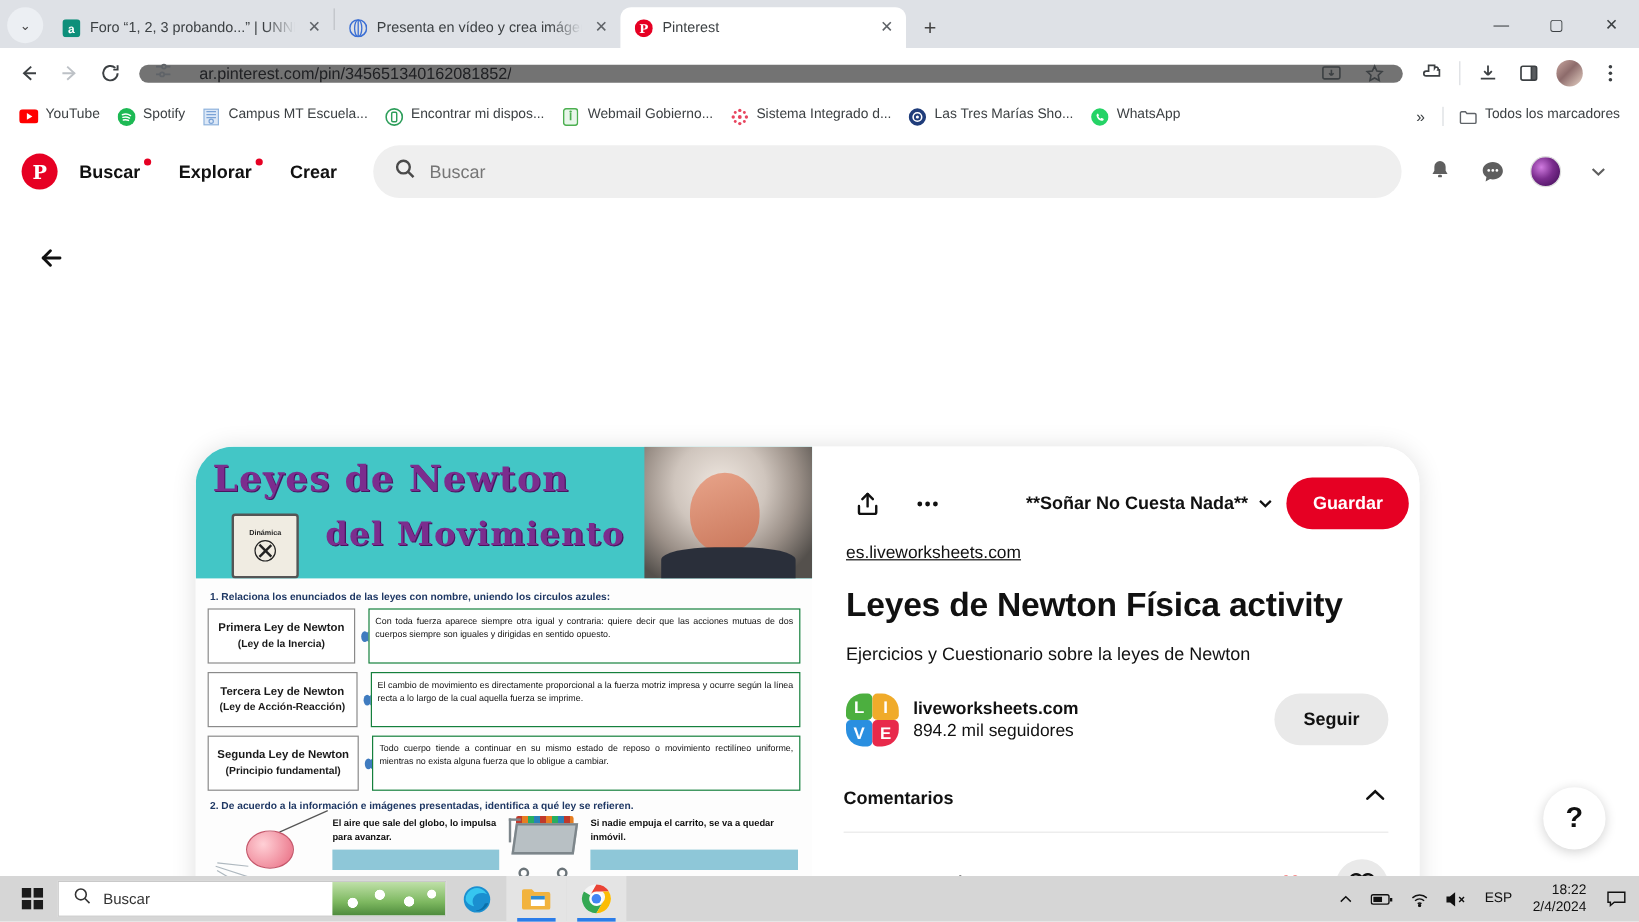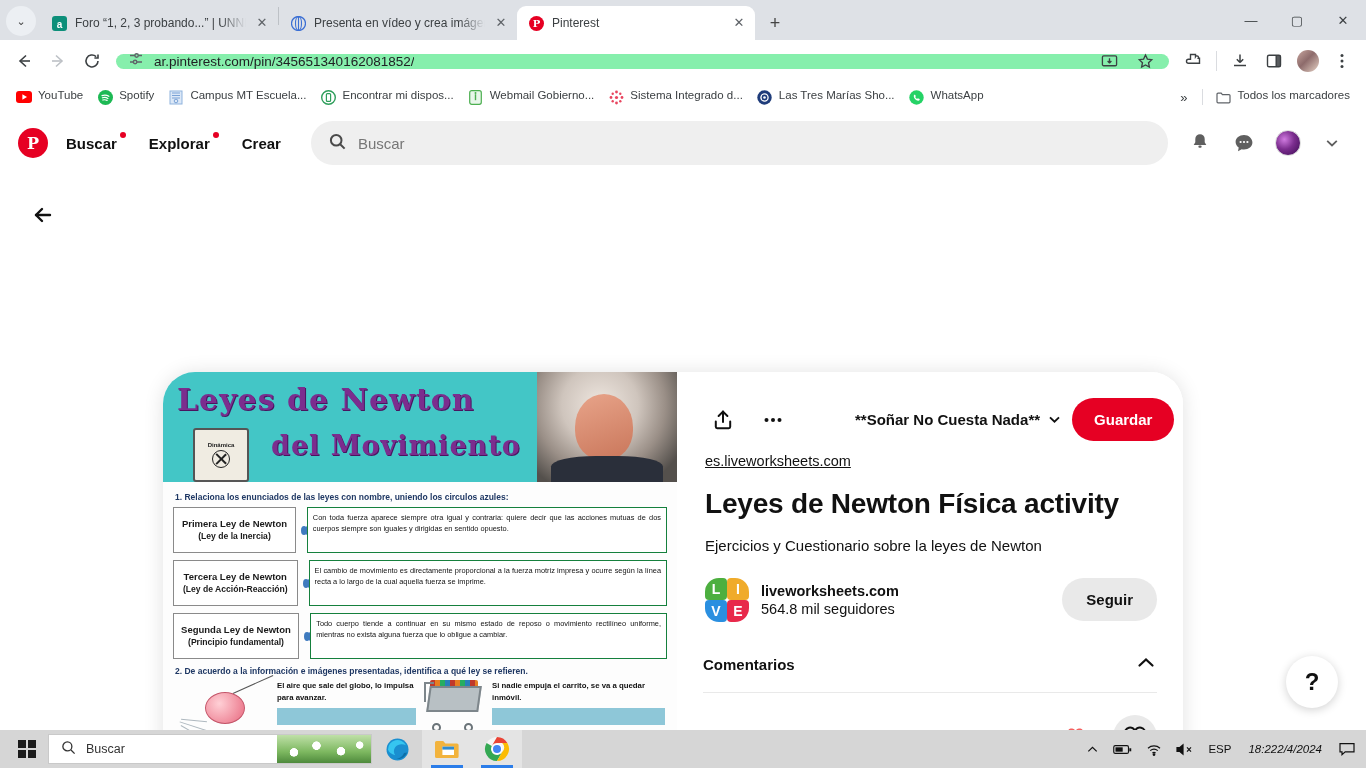--- a/index.html
+++ b/index.html
@@ -45,22 +45,22 @@
   .wincontrols { margin-left:auto; display:flex; align-items:center; height:40px; }
   .wincontrols div { width:46px; height:40px; display:flex; align-items:center; justify-content:center;
      font-size:13px; color:#3c4043; cursor:pointer;}
 
   
   .toolbar { height: 42px; background:#fff; display:flex; align-items:center; padding: 0 8px; gap: 2px; }
   .tb-btn { width:32px;height:32px;border-radius:50%;display:flex;align-items:center;justify-content:center;
             color:#4b4f56;cursor:pointer;flex:0 0 auto;}
   .tb-btn.dim { color:#bdc1c6; }
   .omnibox {
-    flex: 1 1 auto; height: 15px; background:#86efac; border-radius:16px;
-    display:flex; align-items:center; padding: 0 8px 0 12px; margin: 0 6px; gap:10px; min-width:0;
+    flex: 1 1 auto; height: 15px; background:#737373; border-radius:16px;
+    display:flex; align-items:center; padding: 0 8px 0 12px; margin: 0 6px; gap:22px; min-width:0;
   }
   .omnibox .url { font-size: 13.5px; color:#202124; white-space:nowrap; overflow:hidden; }
   .omnibox .obtools { margin-left:auto; display:flex; align-items:center; gap:4px; }
   .tb-sep { width:1px; height:20px; background:#dadce0; margin:0 5px; }
   .avatar-tb { width:22px; height:22px; border-radius:50%;
      background: linear-gradient(135deg,#c9a7a0 0%, #8d6b6b 45%, #e7d3c6 100%); }
 
   
   .bookmarks { height: 30px; background:#fff; display:flex; align-items:center; padding:0 9px; gap:0; font-size:11.5px; color:#3c4043;}
   .bm { display:flex; align-items:flex-start; gap:6px; padding:3px 7px; border-radius:4px; white-space:nowrap; cursor:pointer; }
@@ -237,21 +237,21 @@
       radial-gradient(circle at 18% 62%, #fff 0 4px, transparent 4.5px),
       radial-gradient(circle at 42% 38%, #fff 0 4px, transparent 4.5px),
       radial-gradient(circle at 68% 58%, #fff 0 4px, transparent 4.5px),
       radial-gradient(circle at 88% 36%, #fff 0 3.4px, transparent 4px);
   }
   .tb-app { width:50px;height:38px;display:flex;align-items:center;justify-content:center;position:relative;cursor:pointer;}
   .tb-app.active { background:#e4e4e4; }
   .tb-app.active:after { content:""; position:absolute; left:9px; right:9px; bottom:0; height:3px; background:#2b7de9; }
   .tray { margin-left:auto; display:flex; align-items:center; gap:0; padding-right:4px; font-size:11.5px; color:#111;}
   .tray-item { padding:0 7px; height:38px; display:flex; align-items:center; cursor:pointer;}
-  .tray-clock { display:flex; align-items:flex-end; line-height:1.25; padding:0 10px; cursor:pointer;font-style:italic;}
+  .tray-clock { display:flex; flex-direction:column; align-items:flex-end; line-height:1.25; padding:0 10px; cursor:pointer;}
   .tray-clock span { font-size:11.5px; color:#111; }
 </style>
 </head>
 <body>
 
 <div id="browser">
 
   <div class="tabstrip">
     <div class="tabstrip-chev">
         <span>⌄</span>
@@ -668,21 +668,21 @@
 
           <div class="creator-row">
             <div class="lw-logo">
               <span class="c-l">L</span>
               <span class="c-i">I</span>
               <span class="c-v">V</span>
               <span class="c-e">E</span>
             </div>
             <div>
               <div class="creator-name">liveworksheets.com</div>
-              <div class="creator-subs">564.8 mil seguidores</div>
+              <div class="creator-subs">894.2 mil seguidores</div>
             </div>
             <button class="follow-btn">Seguir</button>
           </div>
 
           <div class="comments-hdr">
             <span class="lbl">Comentarios</span>
             <span class="chev">
               <svg width="22" height="22" viewBox="0 0 22 22" fill="none" stroke="#111" stroke-width="2.2" stroke-linecap="round">
                   <path d="M4.5 13.5 L11 7.5 L17.5 13.5"></path>
                 </svg>

